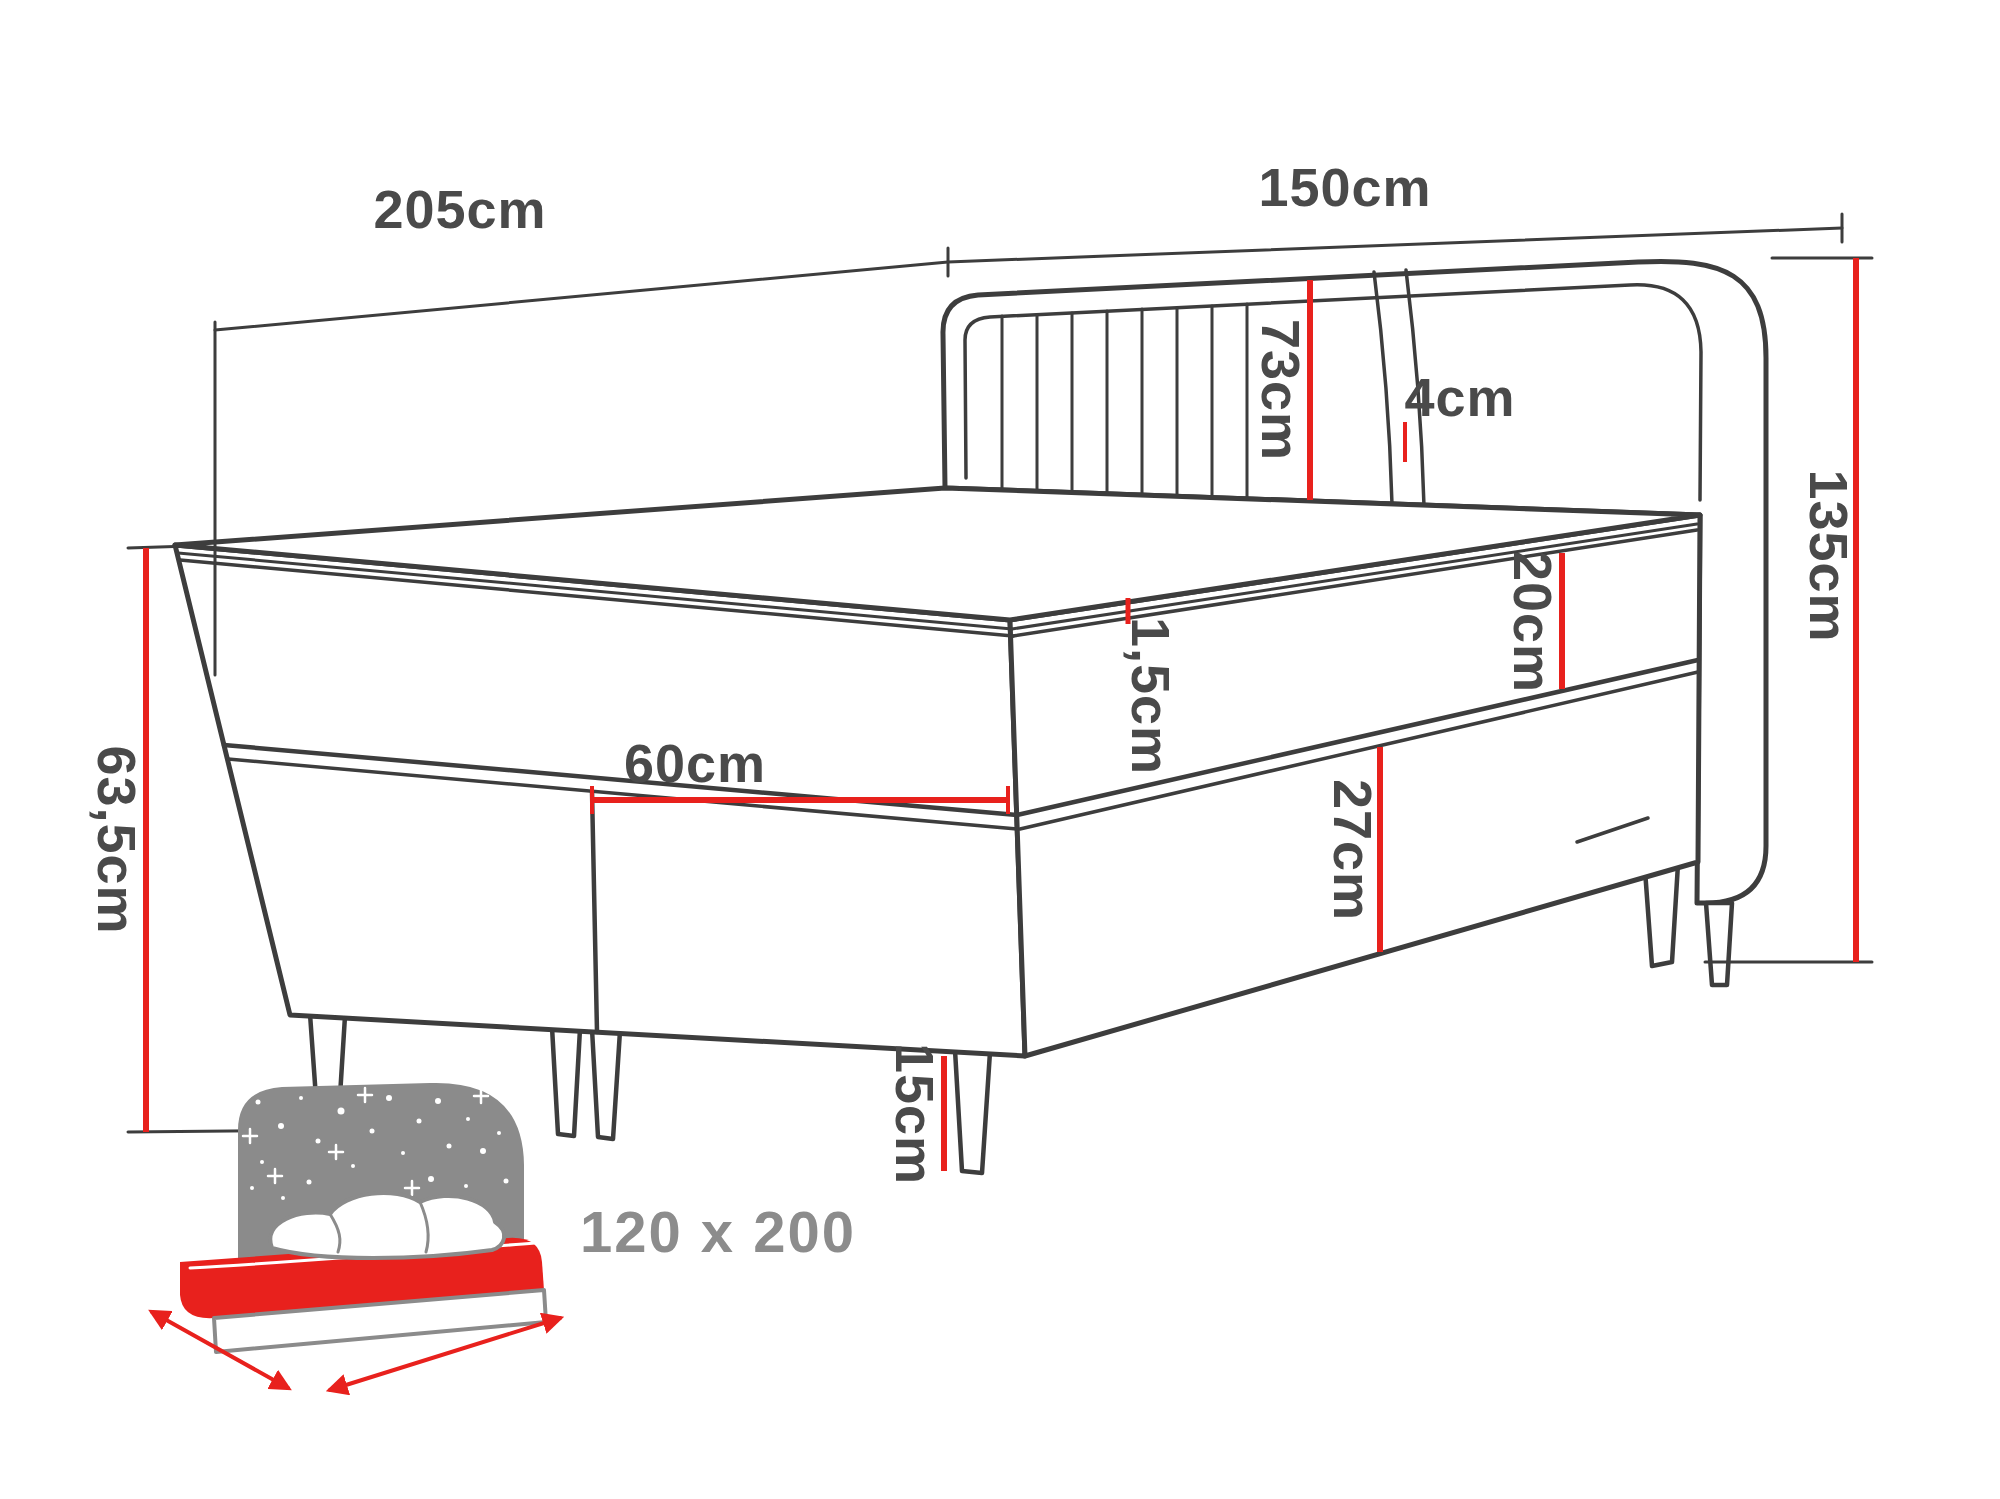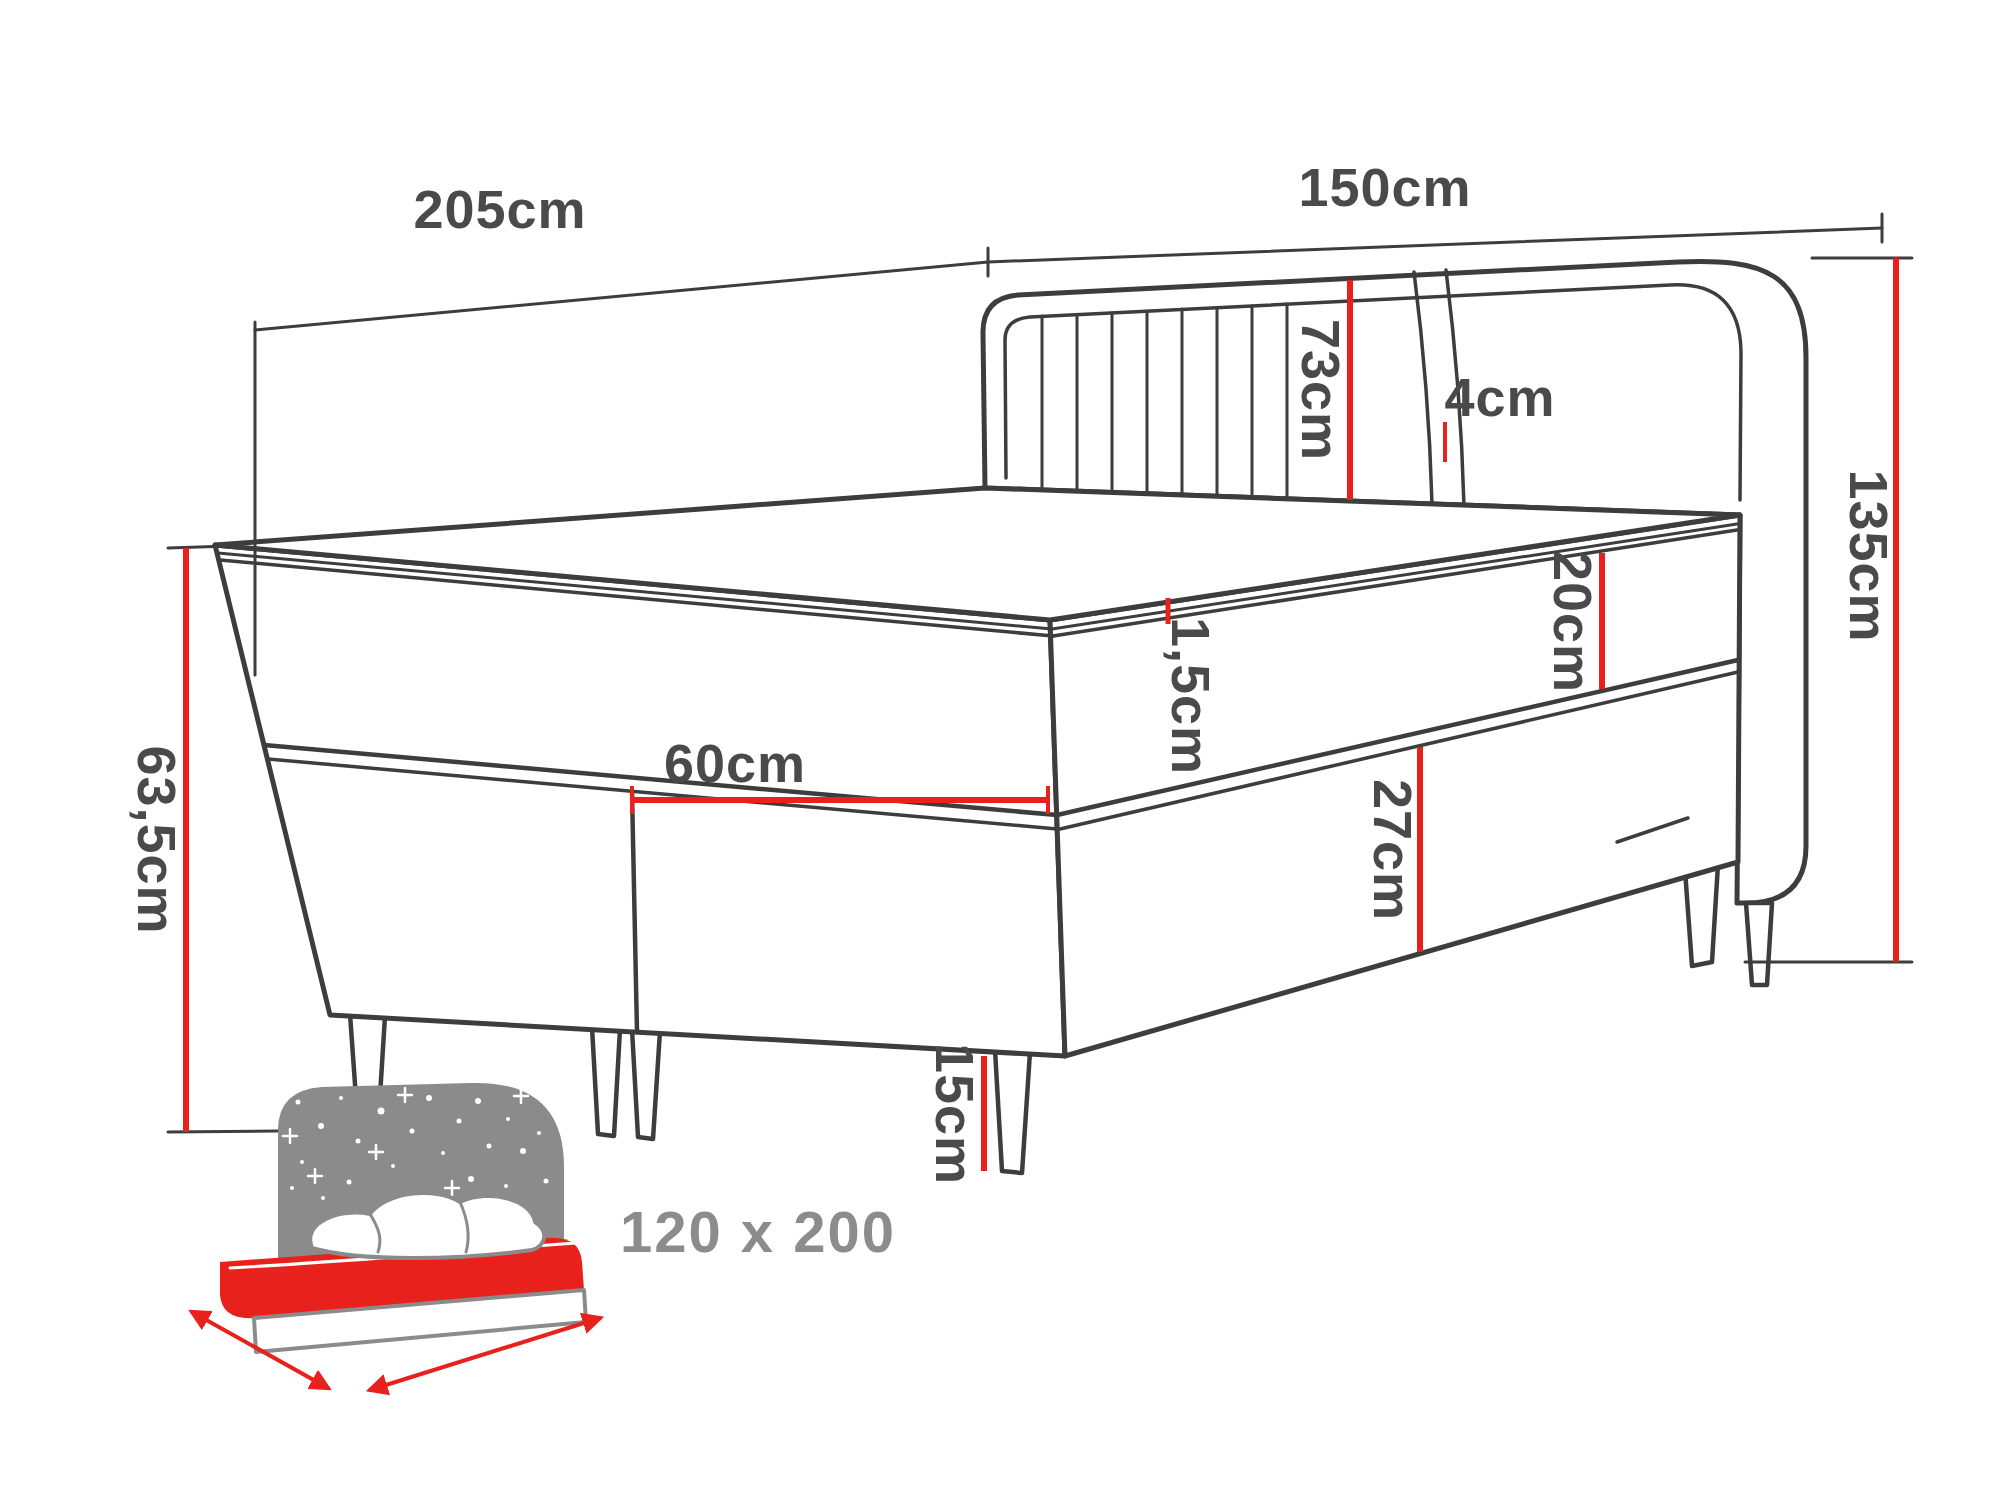--- a/index.html
+++ b/index.html
@@ -1,17 +1,17 @@
 <!DOCTYPE html>
 <html style="--line: #3d3d3d; --dimension: #e8211d; --label: #4a4a4a; --icon-gray: #8b8b8b; --icon-red: #e8211d; --size-text: #8c8c8c;"><head>
 <meta charset="utf-8">
 <style>
   html,body{margin:0;padding:0;background:#fff;}
   .stage{position:relative;width:1892px;height:1499px;background:#fff;overflow:hidden;
-         font-family:"Liberation Sans",sans-serif;padding-left:40px;}
+         font-family:"Liberation Sans",sans-serif;}
   svg{display:block}
 
   
   .s-ln{stroke:var(--line,#3d3d3d);fill:none;stroke-linecap:round;stroke-linejoin:round;}
   .s-fill{fill:#fff;stroke:var(--line,#3d3d3d);stroke-linecap:round;stroke-linejoin:round;}
   .w5{stroke-width:5}.w45{stroke-width:4.5}.w35{stroke-width:3.5}.w3{stroke-width:3}
 
   
   .s-red{stroke:var(--dimension,#e8211d);fill:none;stroke-linecap:butt;}
   .rw6{stroke-width:6}.rw5{stroke-width:5}.rw4{stroke-width:4}

